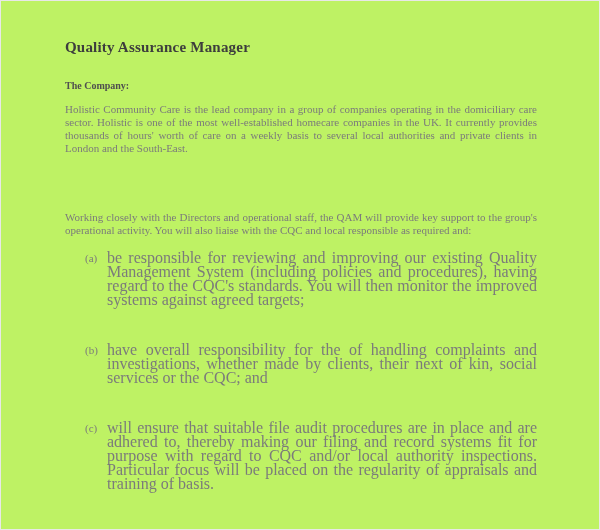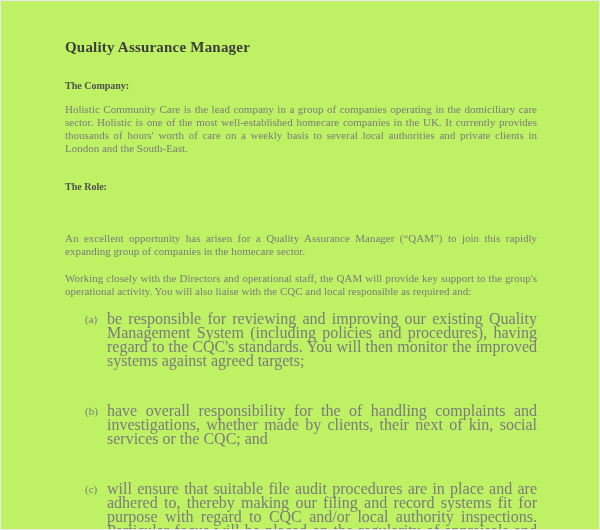--- a/index.html
+++ b/index.html
@@ -76,25 +76,23 @@
   <div class="content">
 
     <h1 class="doc-title">Quality Assurance Manager</h1>
 
     <h2 class="section-heading">The Company:</h2>
 
     <p class="para">Holistic Community Care is the lead company in a group of companies operating in the domiciliary care sector. Holistic is one of the most well-established homecare companies in the UK. It currently provides thousands of hours' worth of care on a weekly basis to several local authorities and private clients in London and the South-East.</p>
 
     <div class="spacer-md"></div>
 
-    <h2 class="section-heading">The Role:</h2>
 
     <div class="spacer-lg"></div>
 
-    <p class="para">An excellent opportunity has arisen for a Quality Assurance Manager (“QAM”) to join this rapidly expanding group of companies in the homecare sector.</p>
 
     <p class="para">Working closely with the Directors and operational staff, the QAM will provide key support to the group's operational activity. You will also liaise with the CQC and local responsible as required and:</p>
 
     <div class="list">
 
       <div class="list-item">
         <span class="marker">(a)</span>
         <span class="item-text">be responsible for reviewing and improving our existing Quality Management System (including policies and procedures), having regard to the CQC's standards. You will then monitor the improved systems against agreed targets;</span>
       </div>
 

